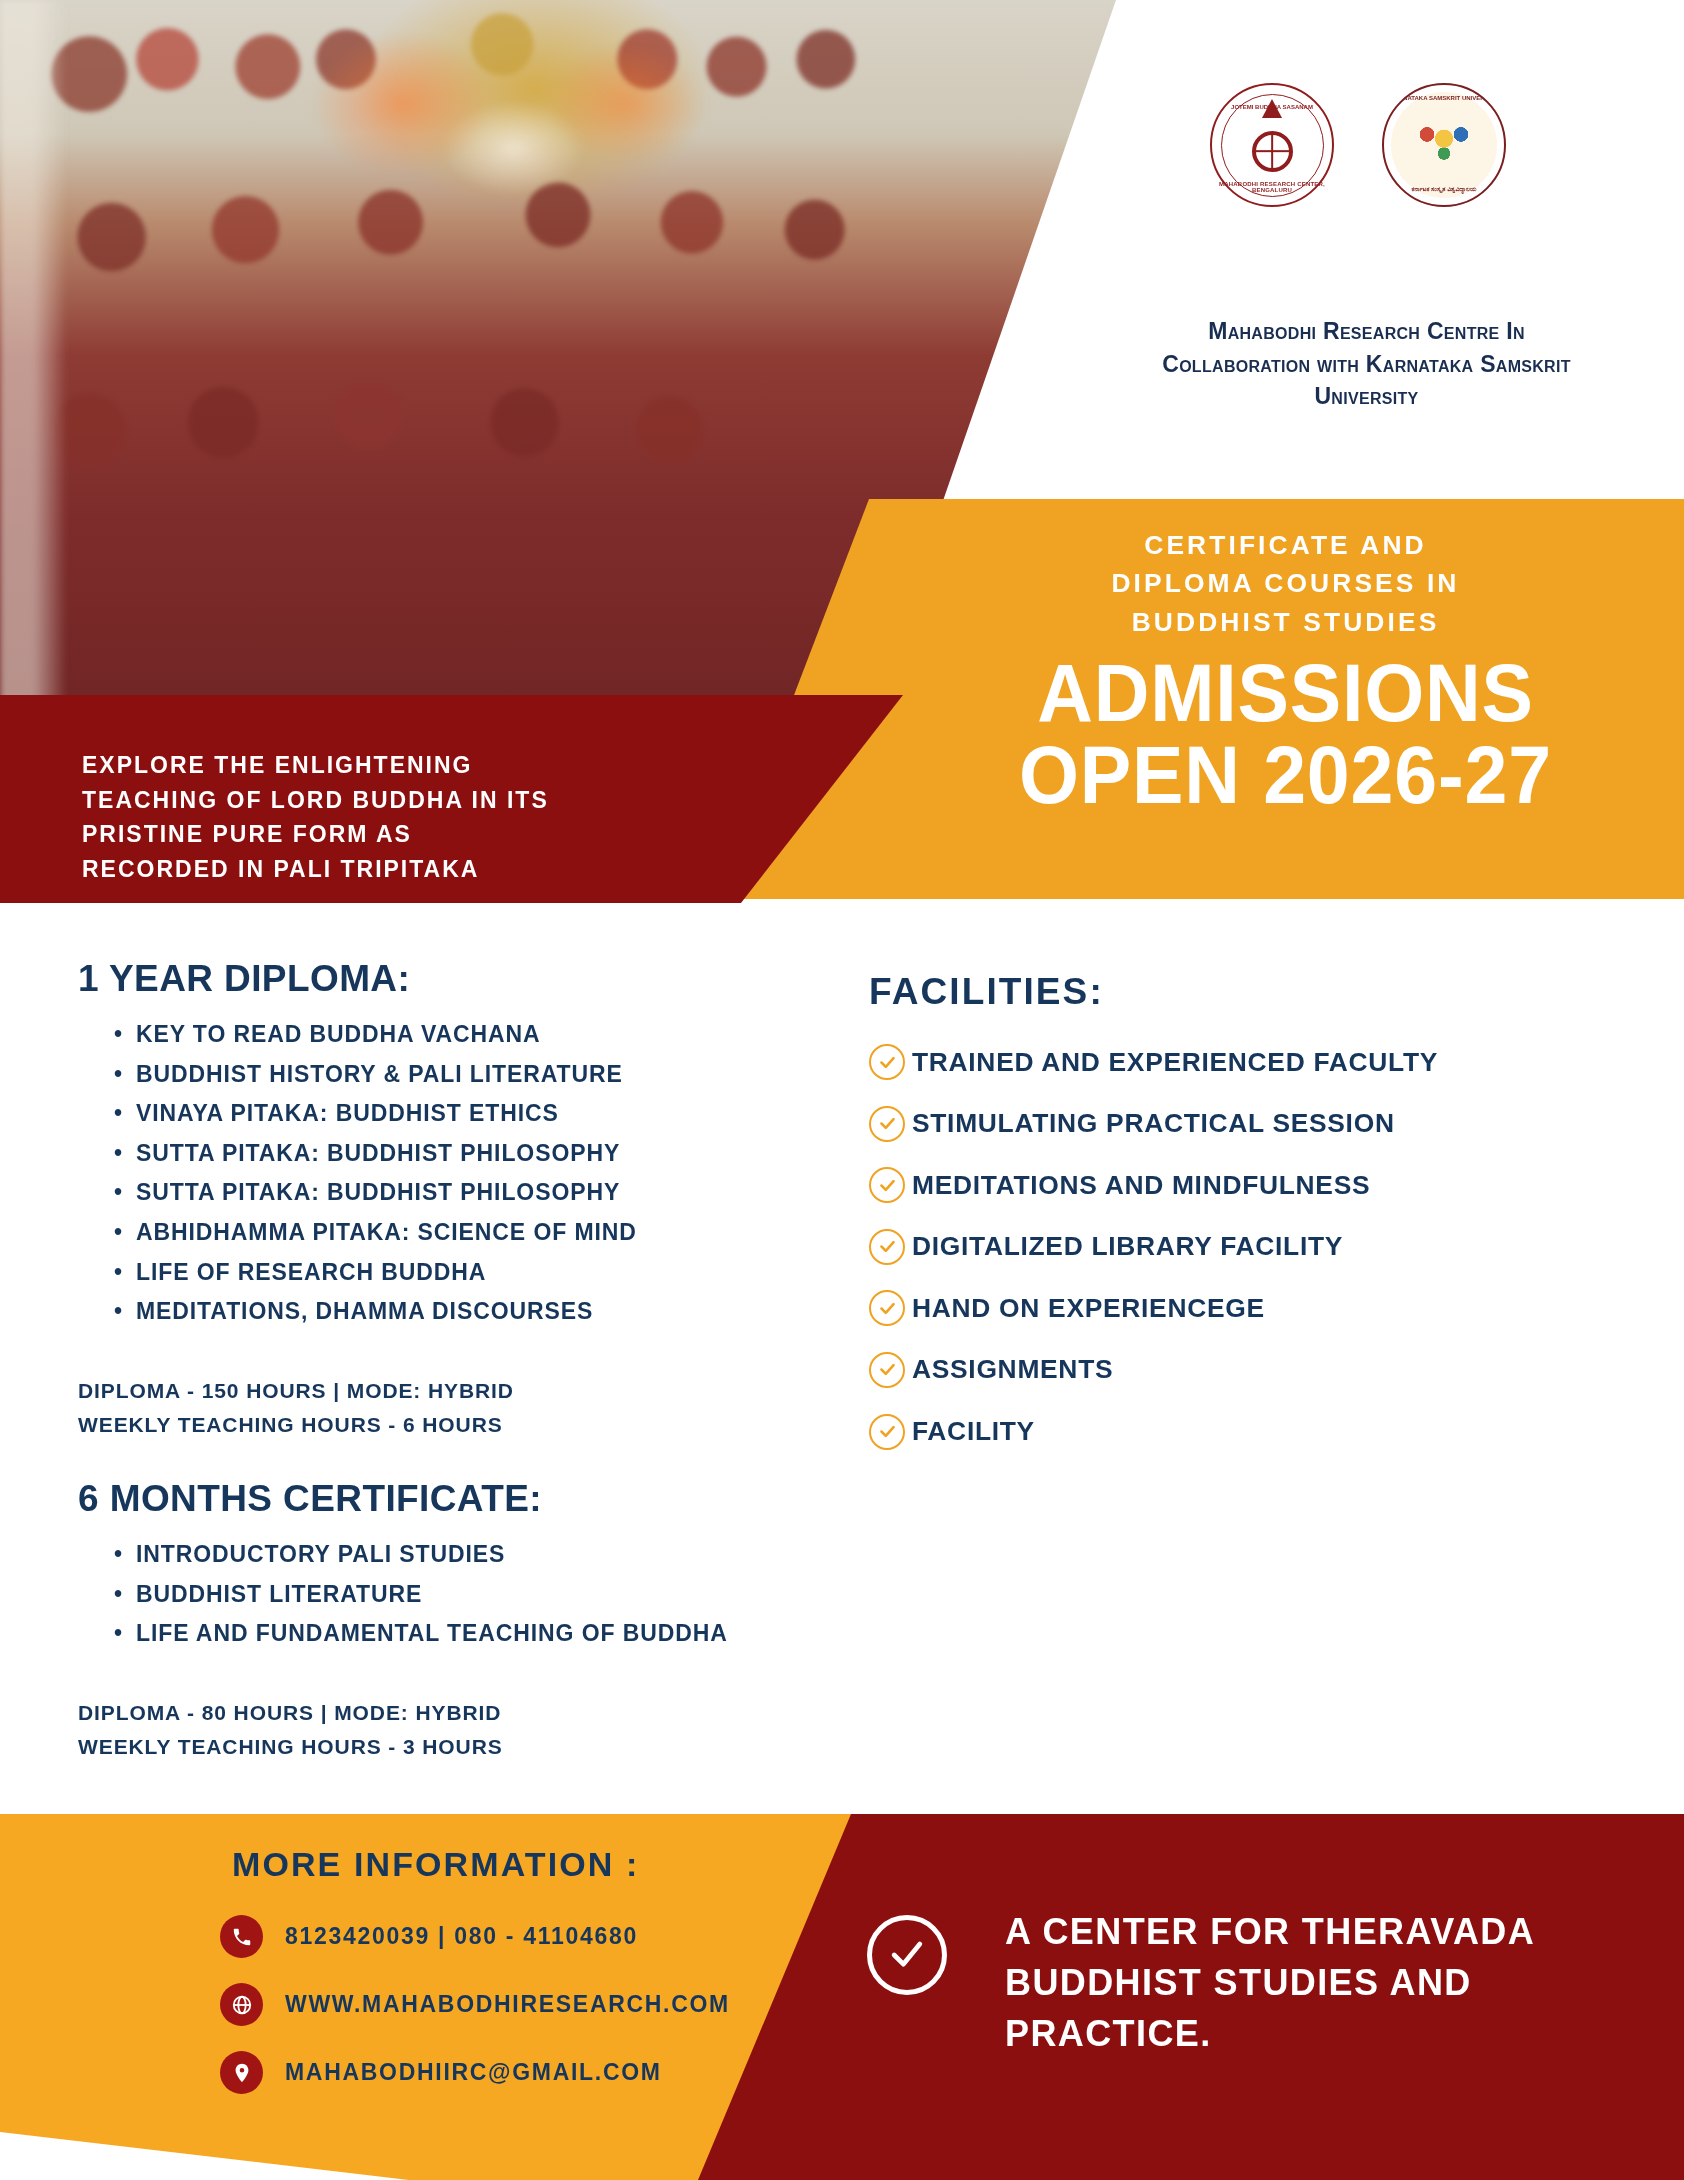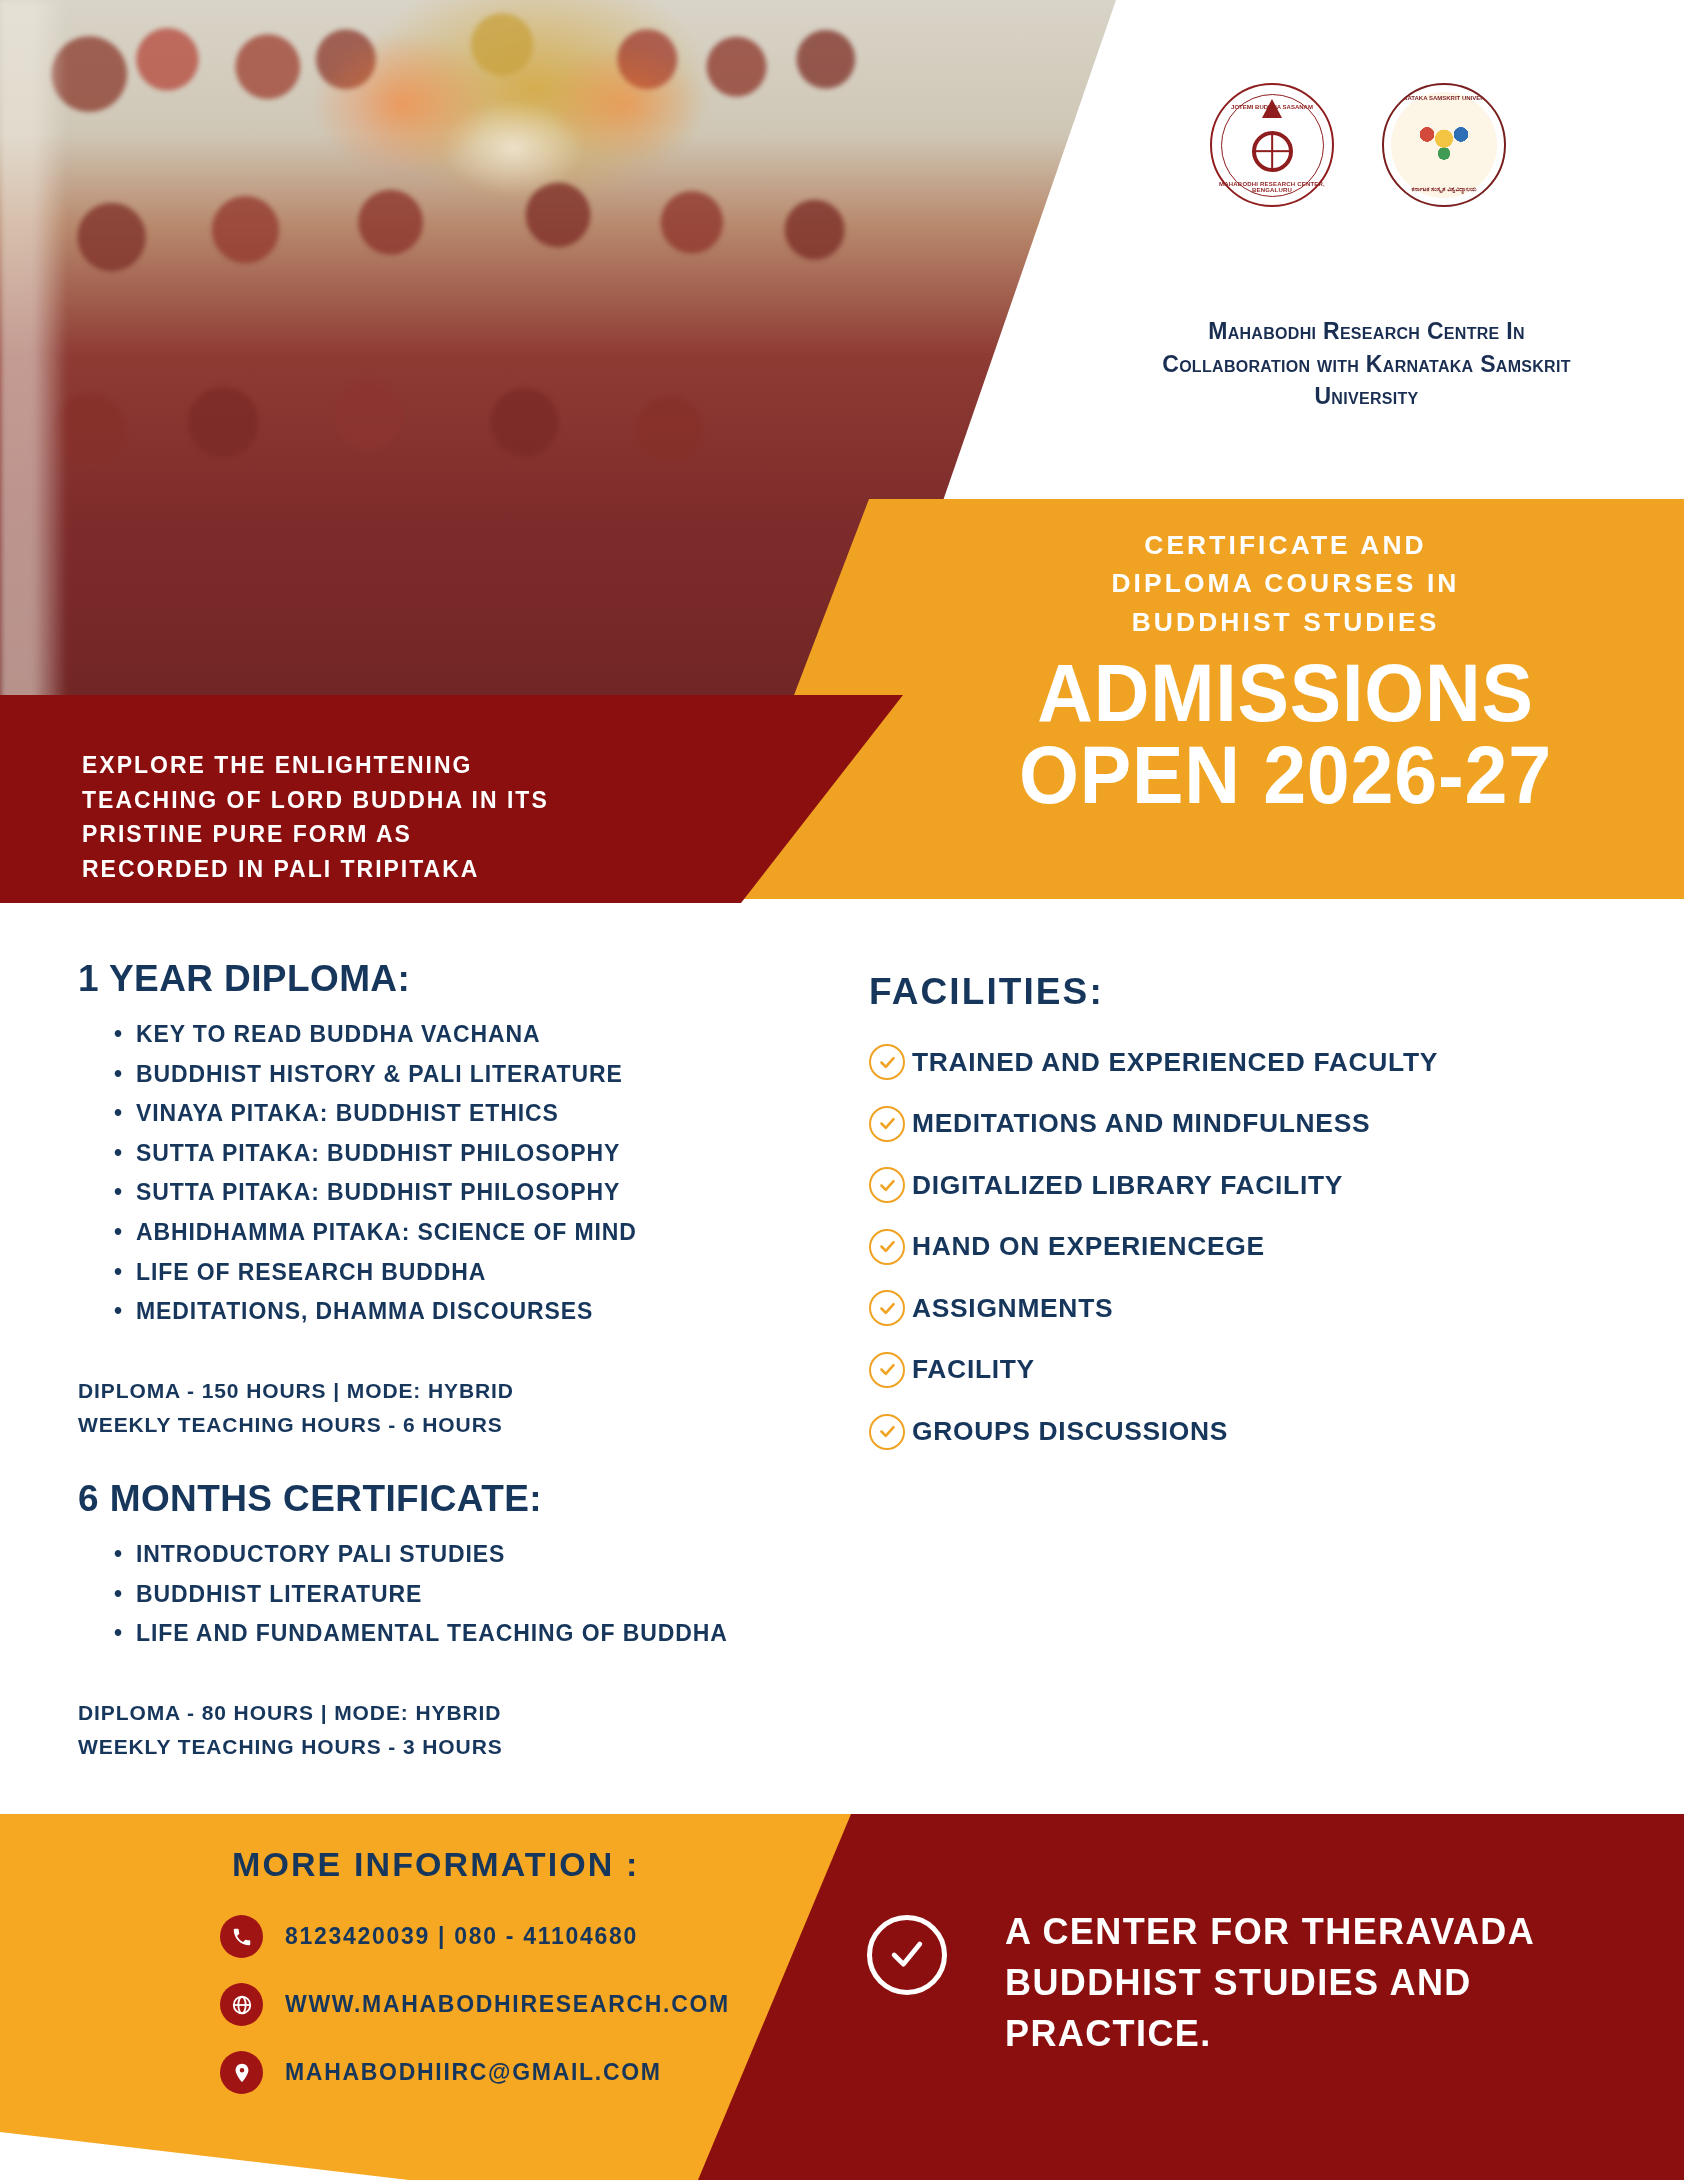--- a/index.html
+++ b/index.html
@@ -393,20 +393,28 @@
           </svg>
       </span>
       <span class="fac-label">TRAINED AND EXPERIENCED FACULTY</span>
     </div>
     <div class="fac-item">
       <span class="check">
         <svg width="19" height="19" viewBox="0 0 22 22">
             <polyline points="4,11 9,16 18,6" fill="none" stroke="#f0a323" stroke-width="3" stroke-linecap="round" stroke-linejoin="round"></polyline>
           </svg>
       </span>
+      <span class="fac-label">STIMULATING PRACTICAL SESSION</span>
+    </div>
+    <div class="fac-item">
+      <span class="check">
+        <svg width="19" height="19" viewBox="0 0 22 22">
+            <polyline points="4,11 9,16 18,6" fill="none" stroke="#f0a323" stroke-width="3" stroke-linecap="round" stroke-linejoin="round"></polyline>
+          </svg>
+      </span>
       <span class="fac-label">MEDITATIONS AND MINDFULNESS</span>
     </div>
     <div class="fac-item">
       <span class="check">
         <svg width="19" height="19" viewBox="0 0 22 22">
             <polyline points="4,11 9,16 18,6" fill="none" stroke="#f0a323" stroke-width="3" stroke-linecap="round" stroke-linejoin="round"></polyline>
           </svg>
       </span>
       <span class="fac-label">DIGITALIZED LIBRARY FACILITY</span>
     </div>
@@ -426,28 +434,20 @@
       </span>
       <span class="fac-label">ASSIGNMENTS</span>
     </div>
     <div class="fac-item">
       <span class="check">
         <svg width="19" height="19" viewBox="0 0 22 22">
             <polyline points="4,11 9,16 18,6" fill="none" stroke="#f0a323" stroke-width="3" stroke-linecap="round" stroke-linejoin="round"></polyline>
           </svg>
       </span>
       <span class="fac-label">FACILITY</span>
-    </div>
-    <div class="fac-item">
-      <span class="check">
-        <svg width="19" height="19" viewBox="0 0 22 22">
-            <polyline points="4,11 9,16 18,6" fill="none" stroke="#f0a323" stroke-width="3" stroke-linecap="round" stroke-linejoin="round"></polyline>
-          </svg>
-      </span>
-      <span class="fac-label">GROUPS DISCUSSIONS</span>
     </div>
   </div>
 
   <div class="footer">
     <div class="footer-orange"></div>
     <div class="footer-red"></div>
 
     <div class="more-info">MORE INFORMATION :</div>
 
     <div class="contact-row c1">

